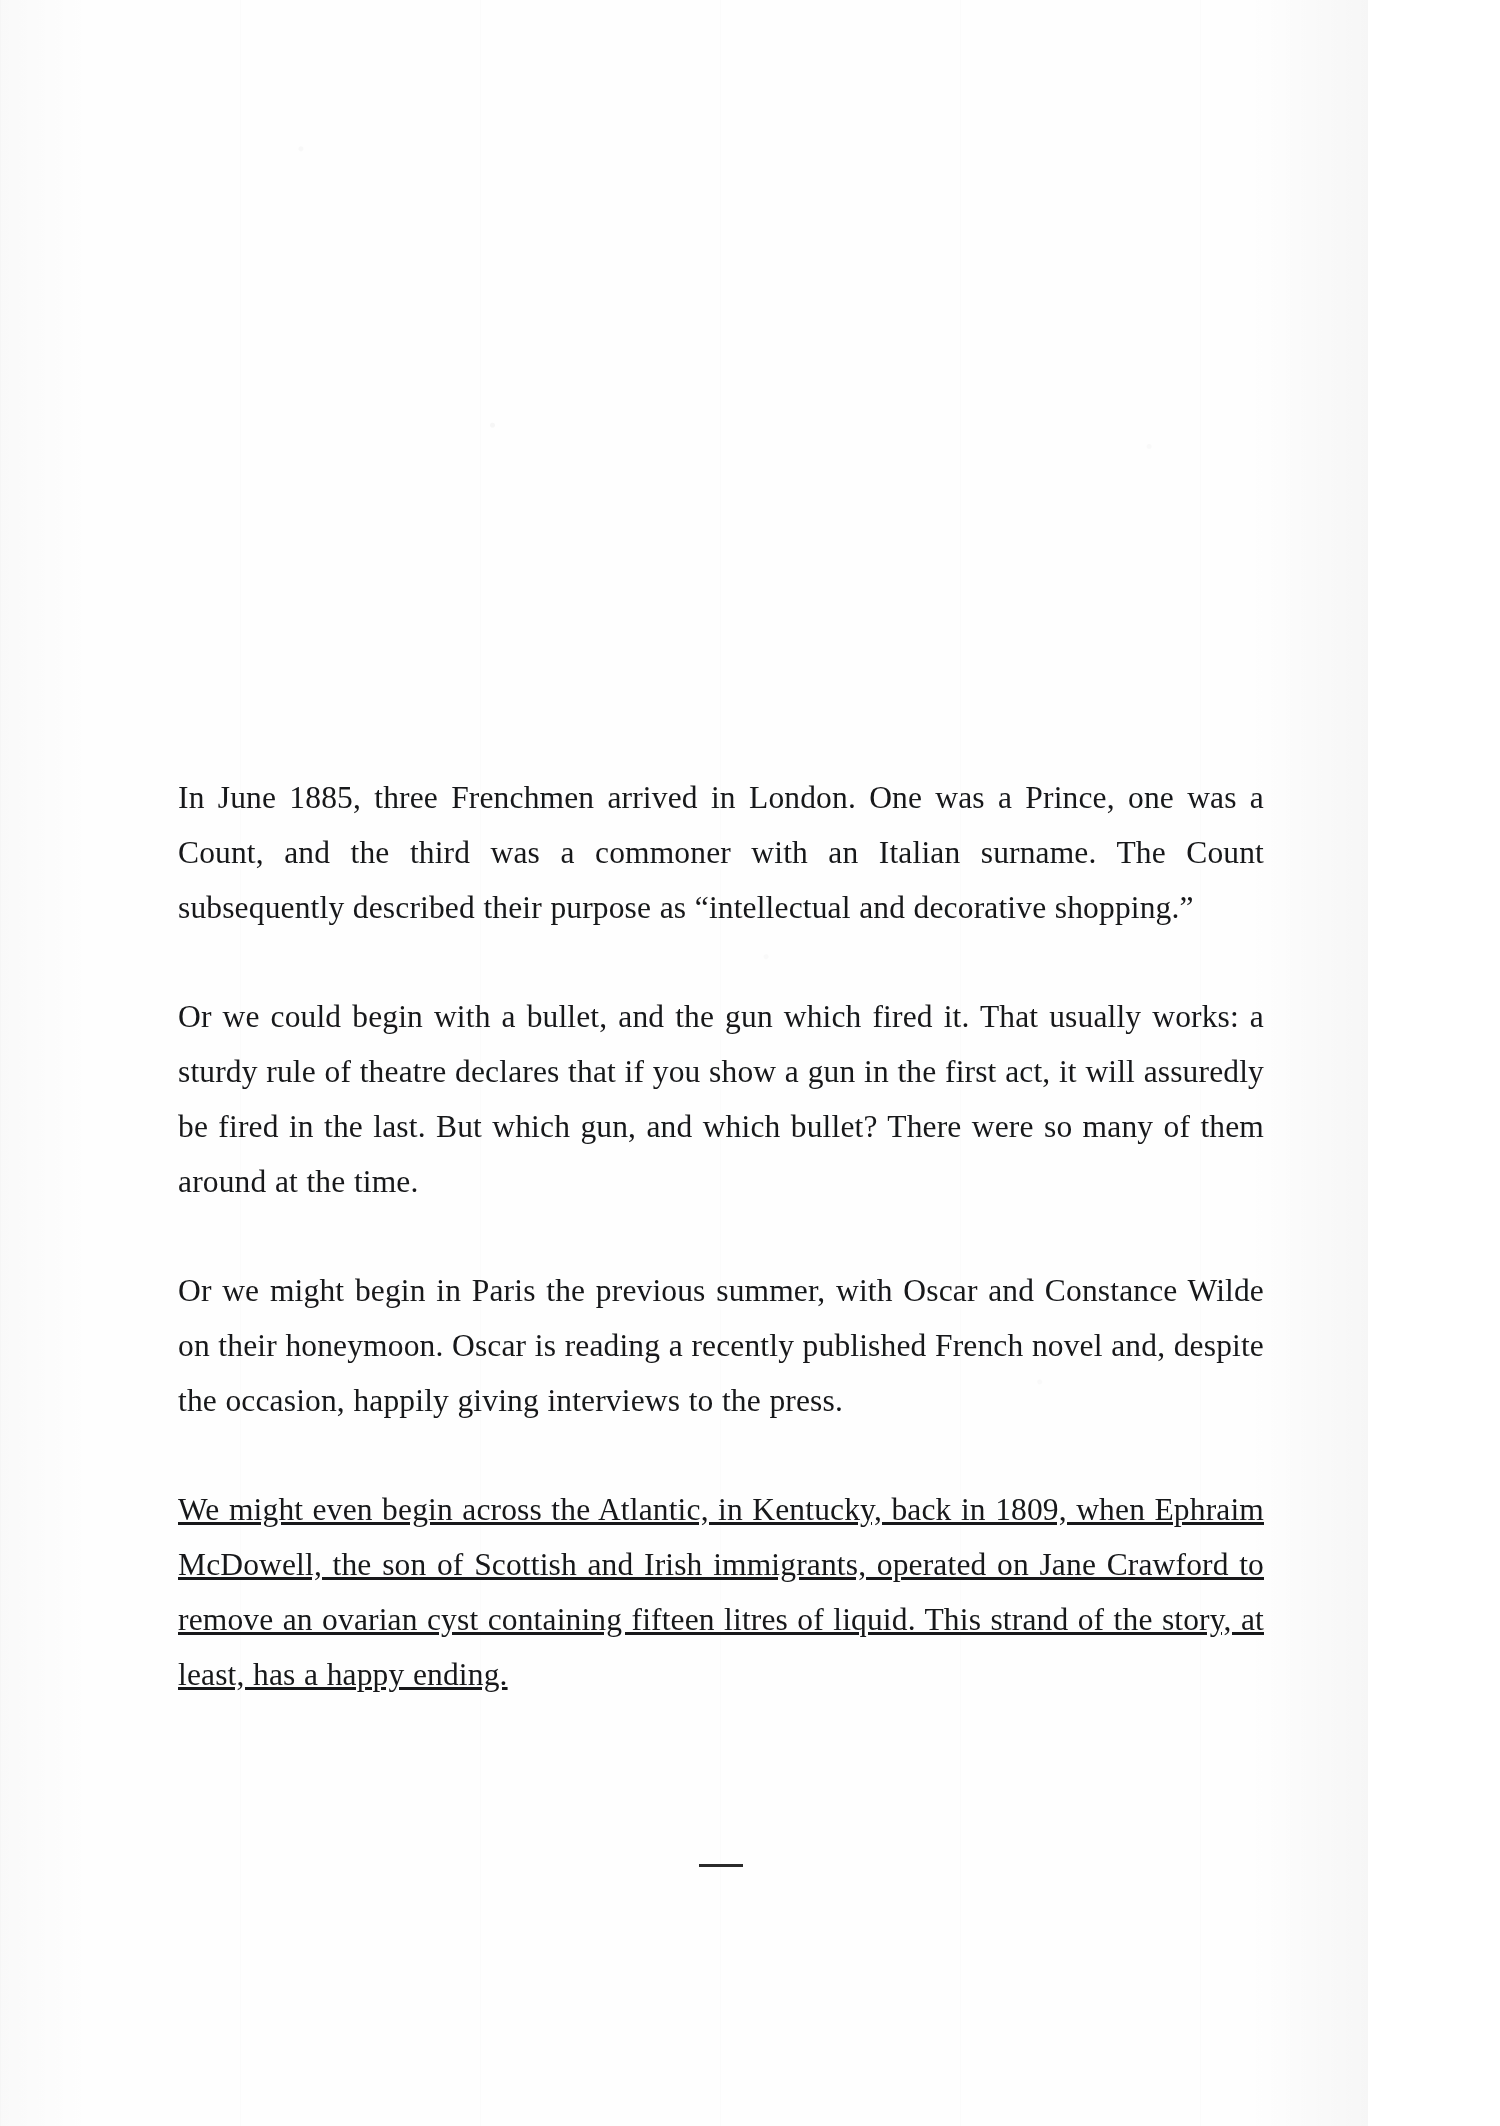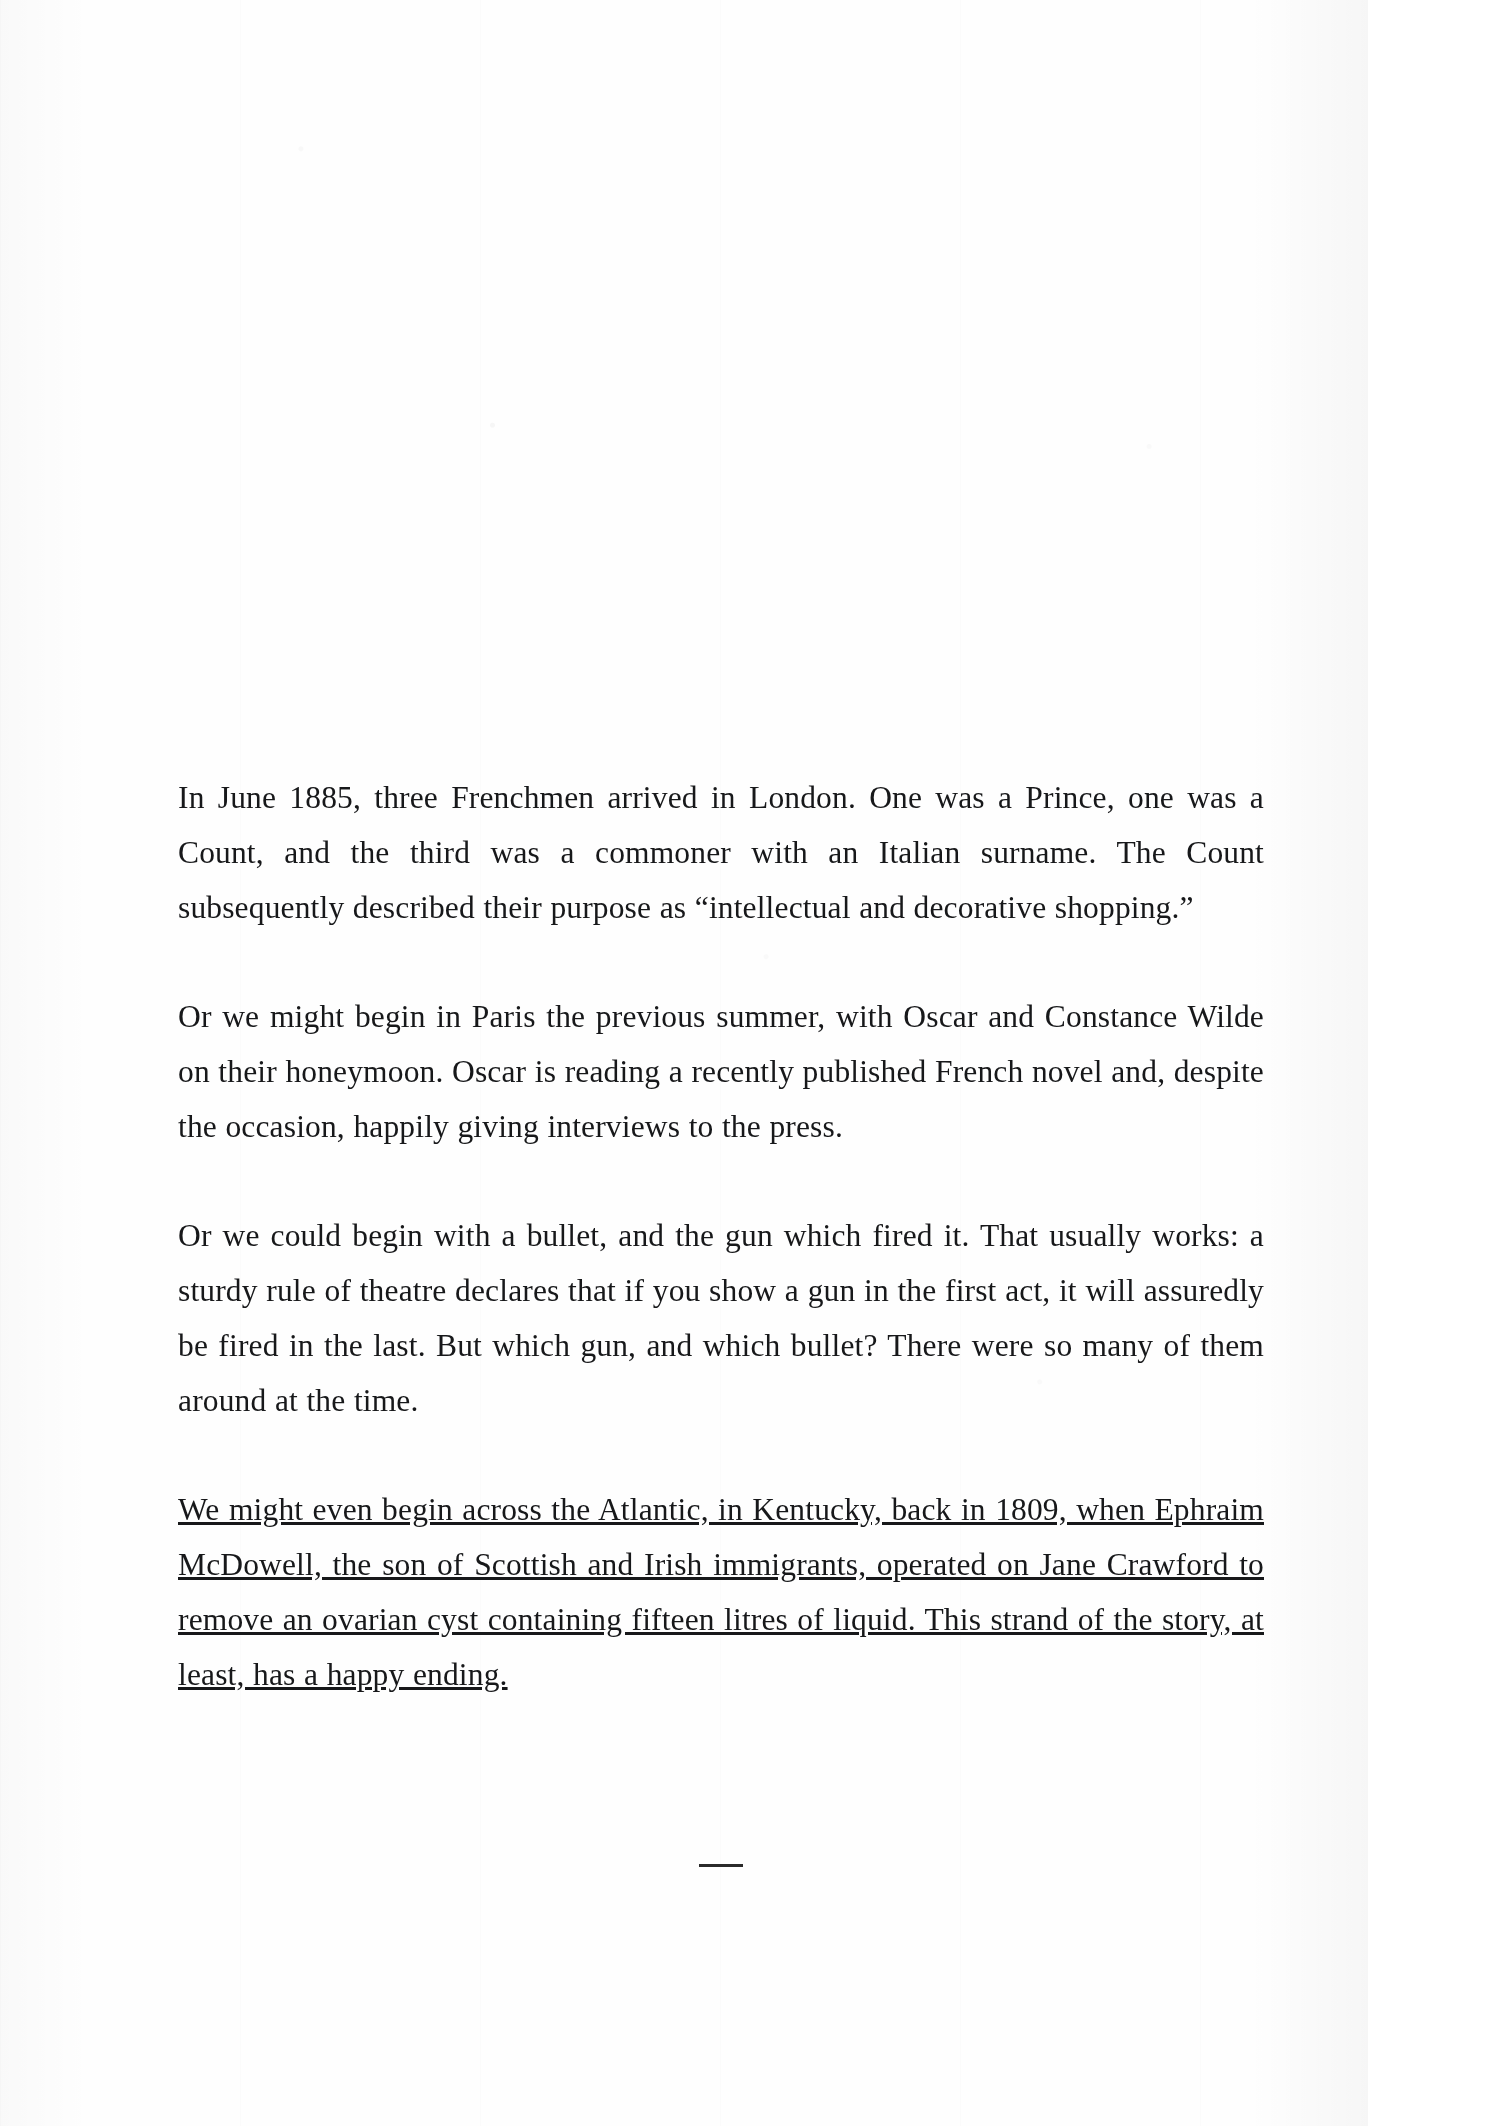--- a/index.html
+++ b/index.html
@@ -89,22 +89,22 @@
 <body>
 
 <div class="page">
 
   <div class="paper-grain"></div>
   <div class="edge-shade-left"></div>
   <div class="edge-shade"></div>
 
   <div class="text-block">
     <p class="para">In June 1885, three Frenchmen arrived in London. One was a Prince, one was a Count, and the third was a commoner with an Italian surname. The Count subsequently described their purpose as “intellectual and decorative shopping.”</p>
+    <p class="para">Or we could begin with a bullet, and the gun which fired it. That usually works: a sturdy rule of theatre declares that if you show a gun in the first act, it will assuredly be fired in the last. But which gun, and which bullet? There were so many of them around at the time.</p>
     <p class="para">Or we might begin in Paris the previous summer, with Oscar and Constance Wilde on their honeymoon. Oscar is reading a recently published French novel and, despite the occasion, happily giving interviews to the press.</p>
-    <p class="para">Or we could begin with a bullet, and the gun which fired it. That usually works: a sturdy rule of theatre declares that if you show a gun in the first act, it will assuredly be fired in the last. But which gun, and which bullet? There were so many of them around at the time.</p>
     <p class="para">We might even begin across the Atlantic, in Kentucky, back in 1809, when Ephraim McDowell, the son of Scottish and Irish immigrants, operated on Jane Crawford to remove an ovarian cyst containing fifteen litres of liquid. This strand of the story, at least, has a happy ending.</p>
 
     <div class="section-rule">
       <span class="dash"></span>
     </div>
   </div>
 
 </div>
 
 </body></html>

